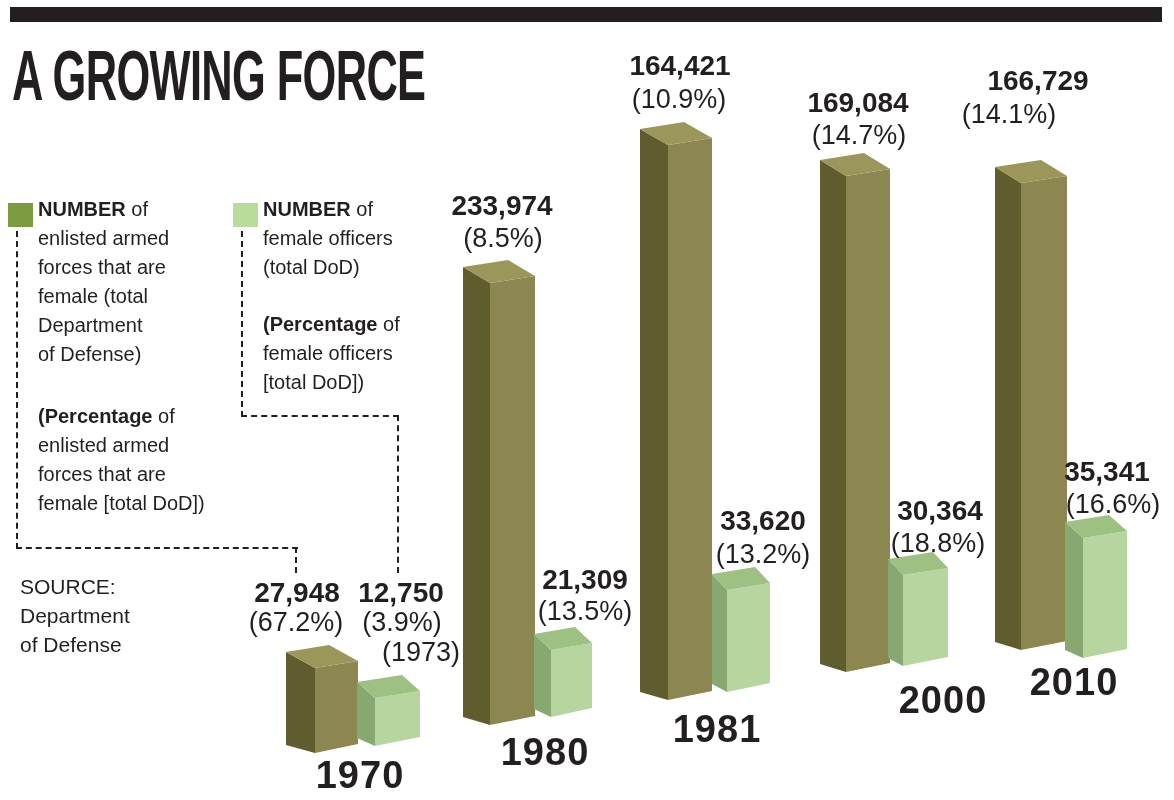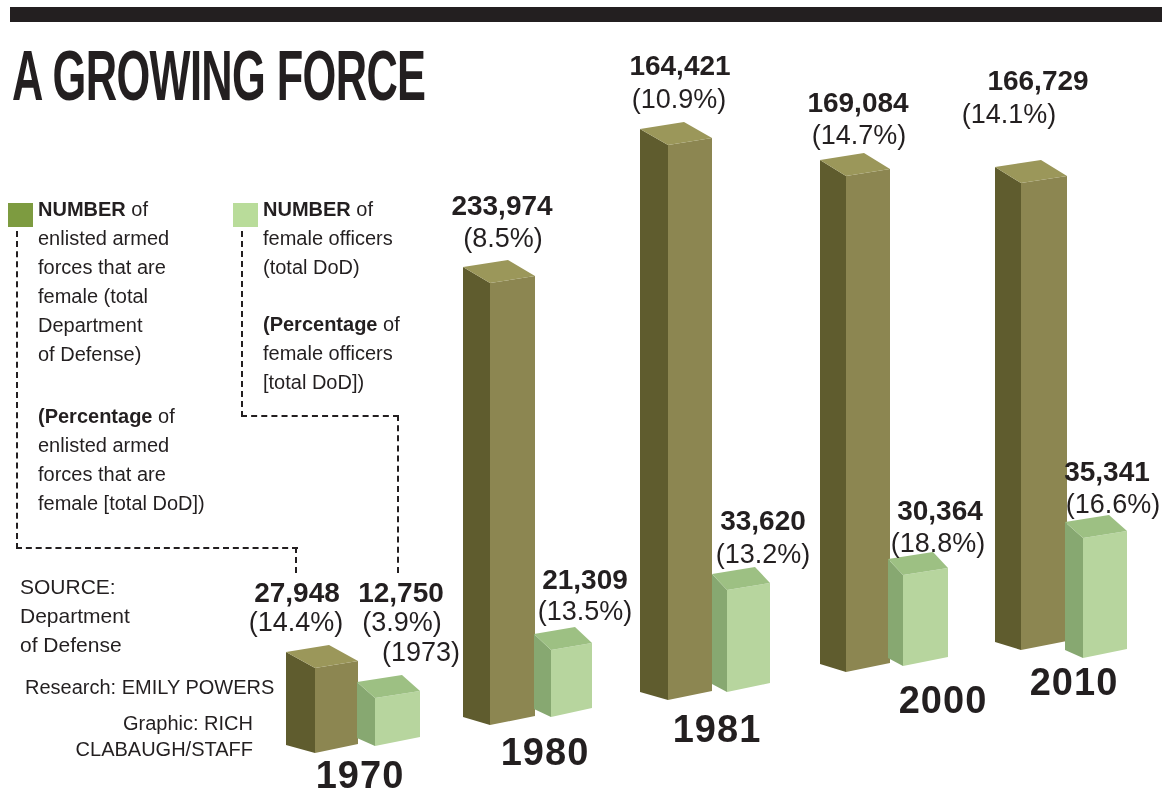--- a/index.html
+++ b/index.html
@@ -66,23 +66,20 @@
   <div class="lv" style="left:16px;top:231px;height:318px;"></div>
   <div class="lh" style="left:16px;top:547px;width:282px;"></div>
   <div class="lv" style="left:295px;top:547px;height:26px;"></div>
   <div class="lv" style="left:241px;top:231px;height:186px;"></div>
   <div class="lh" style="left:241px;top:415px;width:158px;"></div>
   <div class="lv" style="left:397px;top:415px;height:158px;"></div>
 
   <div class="source">SOURCE:
 Department
 of Defense</div>
-  <div class="research">Research: EMILY POWERS</div>
-  <div class="graphic">Graphic: RICH
-CLABAUGH/STAFF</div>
 
   <svg id="bars-svg" width="1174" height="800">
       <polygon points="315,668 286,652 286,745 315,753" fill="#5f5c2e"></polygon>
       <polygon points="315,668 358,661 358,744 315,753" fill="#8c8651"></polygon>
       <polygon points="315,668 286,652 329,645 358,661" fill="#9b975a"></polygon>
       <polygon points="375,698 357,682 357,738 375,746" fill="#87a871"></polygon>
       <polygon points="375,698 420,691 420,737 375,746" fill="#b7d59e"></polygon>
       <polygon points="375,698 357,682 402,675 420,691" fill="#9dc083"></polygon>
       <polygon points="490,283 463,267 463,717 490,725" fill="#5f5c2e"></polygon>
       <polygon points="490,283 535,276 535,716 490,725" fill="#8c8651"></polygon>
@@ -105,21 +102,21 @@
       <polygon points="1021,183 995,167 995,642 1021,650" fill="#5f5c2e"></polygon>
       <polygon points="1021,183 1067,176 1067,641 1021,650" fill="#8c8651"></polygon>
       <polygon points="1021,183 995,167 1041,160 1067,176" fill="#9b975a"></polygon>
       <polygon points="1083,538 1065,522 1065,650 1083,658" fill="#87a871"></polygon>
       <polygon points="1083,538 1127,531 1127,649 1083,658" fill="#b7d59e"></polygon>
       <polygon points="1083,538 1065,522 1109,515 1127,531" fill="#9dc083"></polygon>
     </svg>
 
   <div id="labels">
       <div class="num" style="left: 297px; top: 577px;">27,948</div>
-      <div class="pct" style="left: 296px; top: 607px;">(14.4%)</div>
+      <div class="pct" style="left: 296px; top: 607px;">(67.2%)</div>
       <div class="num" style="left: 401px; top: 577px;">12,750</div>
       <div class="pct" style="left: 402px; top: 607px;">(3.9%)</div>
       <div class="pct" style="left: 403px; top: 637px; margin-left: 18px;">(1973)</div>
       <div class="year" style="left: 360px; top: 754px;">1970</div>
       <div class="num" style="left: 502px; top: 190px;">233,974</div>
       <div class="pct" style="left: 503px; top: 223px;">(8.5%)</div>
       <div class="num" style="left: 585px; top: 564px;">21,309</div>
       <div class="pct" style="left: 585px; top: 596px;">(13.5%)</div>
       <div class="year" style="left: 545px; top: 731px;">1980</div>
       <div class="num" style="left: 680px; top: 50px;">164,421</div>

